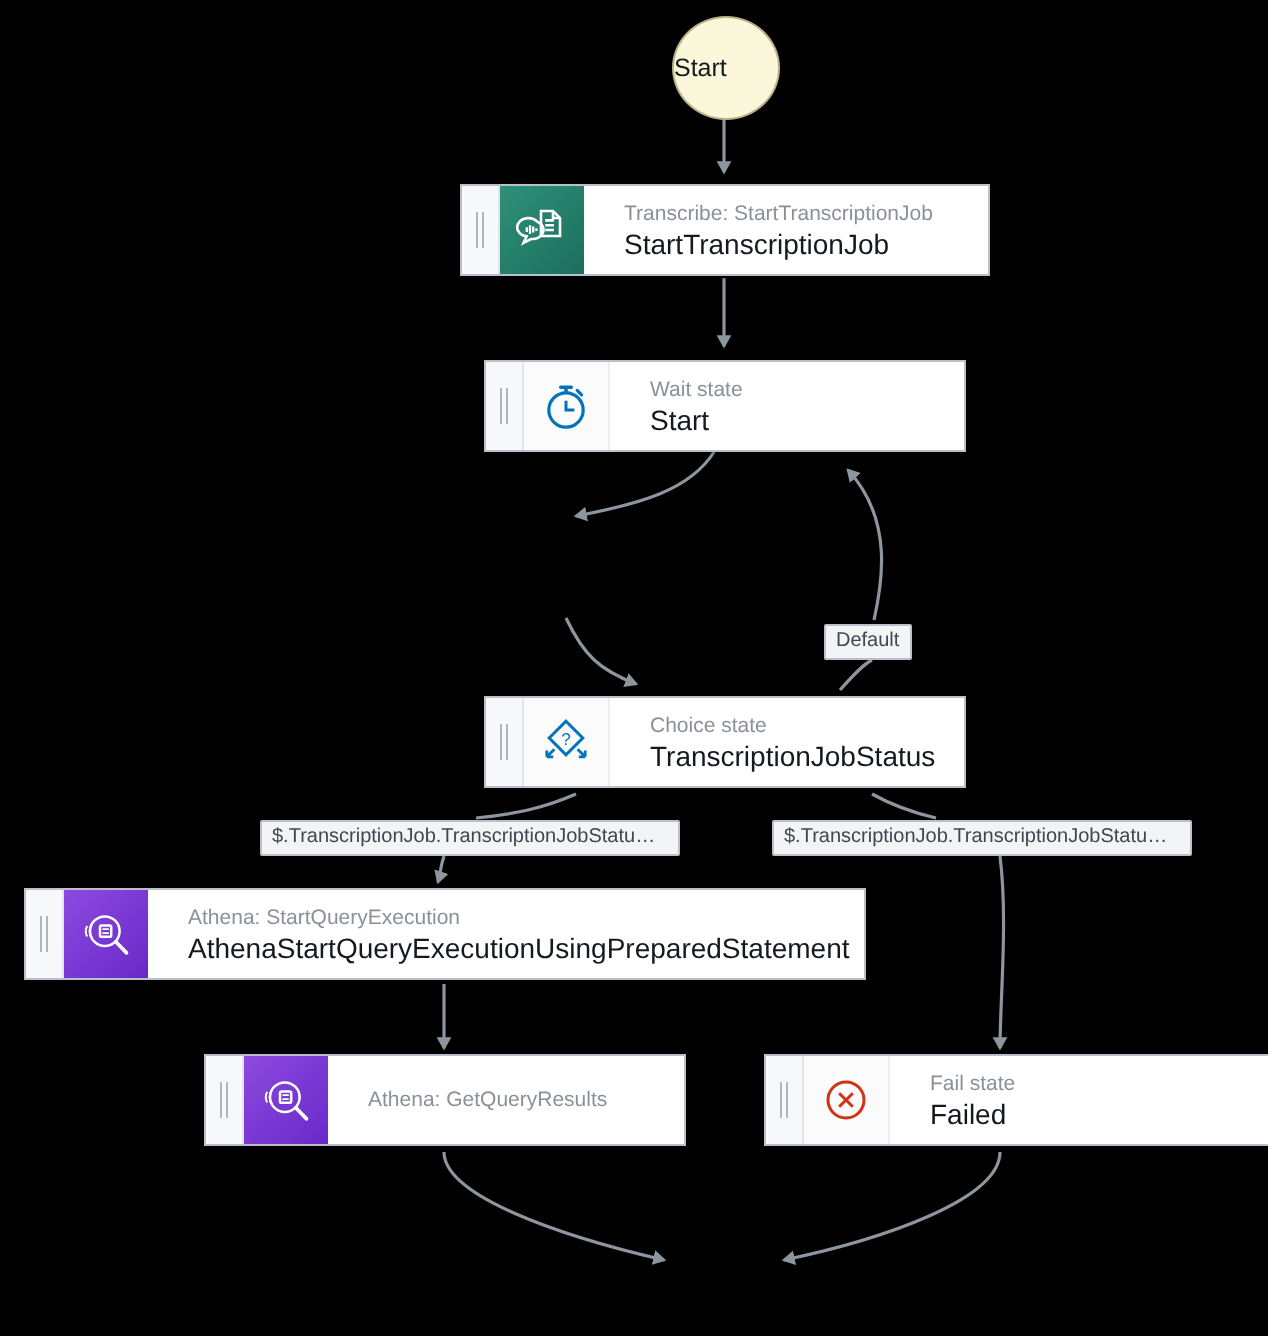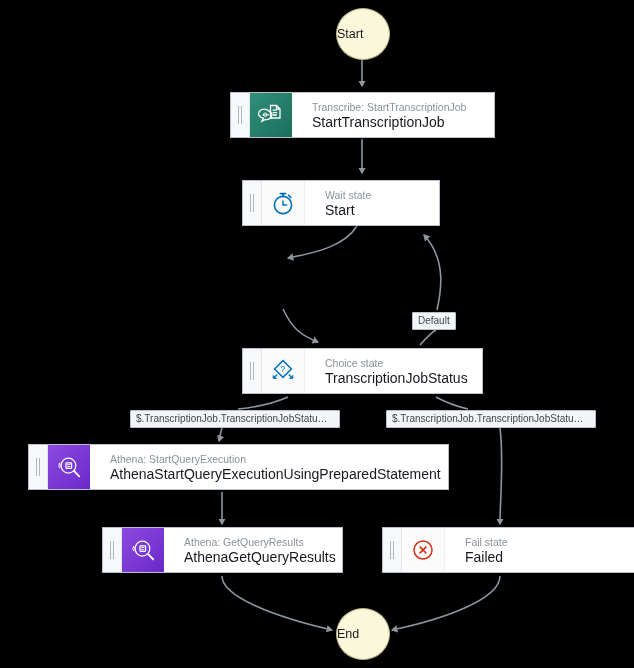--- a/index.html
+++ b/index.html
@@ -109,21 +109,21 @@
         <path d="M10.6,8.8 a5.6,4.6 0 1 0 -5.3,7.4 l-1.5,3.2 l3.7,-1.9 a5.6,4.6 0 0 0 3.1,-8.7 z"></path>
         <path d="M5.4,11.6 v2.4 M7.0,10.6 v4.4 M8.6,11.3 v3 M10.2,12.1 v1.4" stroke-width="1.15"></path>
       </svg>
     </div>
     <div class="labels">
       <div class="sub">Transcribe: StartTranscriptionJob</div>
       <div class="ttl">StartTranscriptionJob</div>
     </div>
   </div>
 
-  <div class="state" style="left:242px;top:180px;width:198px;">
+  <div class="state" style="left:242px;top:180px;width:241px;">
     <div class="grip">
         <i></i>
         <i></i>
       </div>
     <div class="iconbox plain">
       <svg width="28" height="28" viewBox="0 0 28 28" fill="none" stroke="#0073bb" stroke-width="1.6">
         <circle cx="14" cy="16" r="8.6"></circle>
         <path d="M14,11.4 v4.6 h4.2" stroke-width="1.5"></path>
         <path d="M11.4,4.6 h5.2" stroke-width="1.8" stroke-linecap="round"></path>
         <path d="M14,4.6 v2.8" stroke-width="1.8"></path>
@@ -155,21 +155,21 @@
       <div class="ttl">TranscriptionJobStatus</div>
     </div>
   </div>
 
   <div class="elabel" style="left:412px;top:312px;">Default</div>
 
   <div class="elabel" style="left:130px;top:410px;width:210px;">$.TranscriptionJob.TranscriptionJobStatu…</div>
 
   <div class="elabel" style="left:386px;top:410px;width:210px;">$.TranscriptionJob.TranscriptionJobStatu…</div>
 
-  <div class="state" style="left:28px;top:444px;width:421px;">
+  <div class="state" style="left:12px;top:444px;width:421px;">
     <div class="grip">
         <i></i>
         <i></i>
       </div>
     <div class="iconbox athena">
       <svg width="27" height="27" viewBox="0 0 27 27" fill="none" stroke="#fff" stroke-width="1.25">
         <circle cx="12.4" cy="11.6" r="7.4"></circle>
         <path d="M17.9,16.9 L23.2,22.4" stroke-width="1.9" stroke-linecap="round"></path>
         <rect x="10.0" y="8.8" width="5.6" height="5.6" rx="0.8"></rect>
         <path d="M11.2,10.6 h3.2 M11.2,12.6 h3.2" stroke-width="0.9"></path>
@@ -193,38 +193,34 @@
         <circle cx="12.4" cy="11.6" r="7.4"></circle>
         <path d="M17.9,16.9 L23.2,22.4" stroke-width="1.9" stroke-linecap="round"></path>
         <rect x="10.0" y="8.8" width="5.6" height="5.6" rx="0.8"></rect>
         <path d="M11.2,10.6 h3.2 M11.2,12.6 h3.2" stroke-width="0.9"></path>
         <path d="M6.0,8.0 a6.6,6.6 0 0 0 0,7.2" stroke-width="1.0"></path>
         <path d="M3.6,9.0 a5.2,5.2 0 0 0 0,5.2" stroke-width="1.0"></path>
       </svg>
     </div>
     <div class="labels">
       <div class="sub">Athena: GetQueryResults</div>
-      <div class="ttl">AthenaGetQueryResults</div>
     </div>
   </div>
 
   <div class="state" style="left:382px;top:527px;width:276px;">
     <div class="grip">
         <i></i>
         <i></i>
       </div>
     <div class="iconbox plain">
       <svg width="28" height="28" viewBox="0 0 28 28" fill="none" stroke="#d13212" stroke-width="1.5">
         <circle cx="14" cy="14" r="9"></circle>
         <path d="M10.6,10.6 L17.4,17.4 M17.4,10.6 L10.6,17.4" stroke-width="1.5"></path>
       </svg>
     </div>
     <div class="labels">
       <div class="sub">Fail state</div>
       <div class="ttl">Failed</div>
     </div>
   </div>
 
-  <div class="terminal" style="left:336px;top:608px;width:52px;height:50px;">
-    <span>End</span>
-  </div>
 
 </div>
 
 </body></html>

